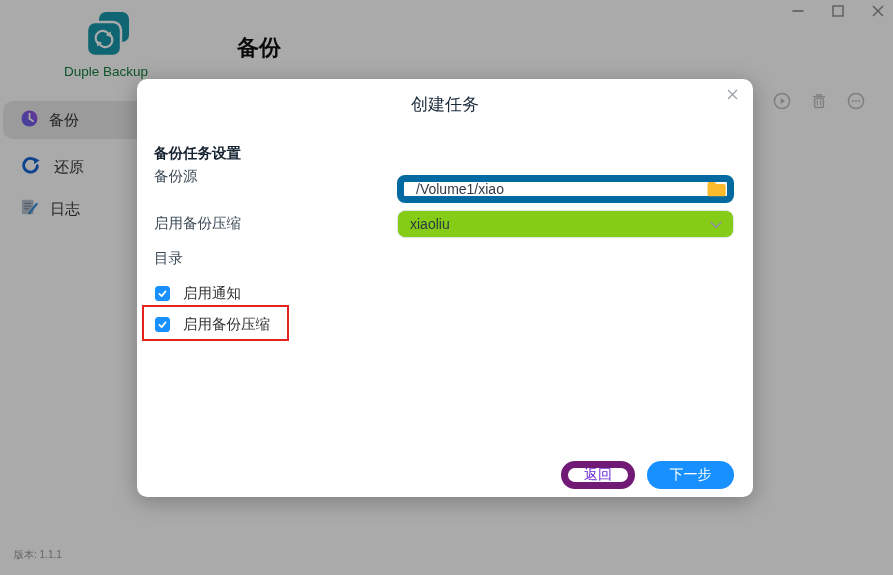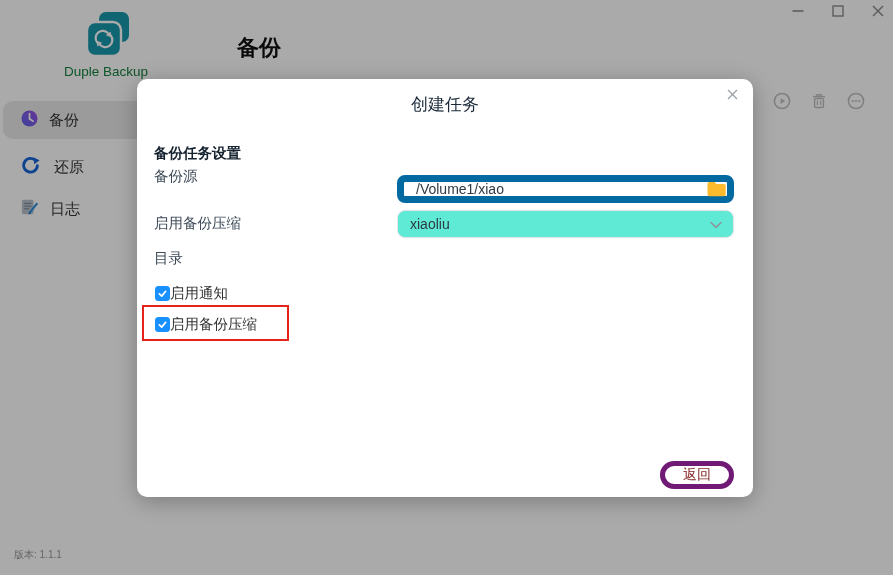--- a/index.html
+++ b/index.html
@@ -51,36 +51,36 @@
 
   .input-wrap { position:relative; width:100%; height:100%; }
   .text-input { width:100%; height:100%; border:7px solid #0369a1; border-radius:8px;
                 background:#fff; font-family:inherit; font-size:14px; color:#2f3a45;
                 padding:0 34px 0 12px; outline:none; }
   .fld-3 .text-input { padding-right:12px; }
   .folder-btn { position:absolute; right:7px; top:50%; transform:translateY(-50%);
                 width:21px; height:17px; cursor:pointer; }
 
   .select-box { width:100%; height:100%; border:1px solid #e2e4e8; border-radius:8px;
-                background:#5eead4; display:flex; align-items:center; justify-content:space-between;
+                background:#84cc16; display:flex; align-items:center; justify-content:space-between;
                 padding:0 11px 0 12px; font-size:14px; color:#2f3a45; cursor:pointer; }
 
-  .check-row { position:absolute; left:18px; display:flex; align-items:center; }
+  .check-row { position:absolute; left:18px; display:flex; align-items:center; gap:13px; }
   .chk-1 { top:205px; } .chk-2 { top:236px; }
   .checkbox { width:15px; height:15px; border-radius:3.5px; background:#1890ff;
               display:flex; align-items:center; justify-content:center; cursor:pointer; }
   .check-row .lbl { font-size:14.5px; color:#333; }
 
   .annotation-box { position:absolute; left:5px; top:226px; width:147px; height:36px;
                     border:2px solid #e5231b; pointer-events:none; }
 
   .modal-footer { position:absolute; right:19px; bottom:8px; display:flex; gap:12px; }
   .btn { height:28px; border-radius:14px; font-size:14px; font-family:inherit;
          display:flex; align-items:center; justify-content:center; cursor:pointer; }
-  .btn-back { width:74px; background:#fff; border:5px solid #701a75; color:#7f1d1d; }
+  .btn-back { width:74px; background:#fff; border:7px solid #701a75; color:#6d28d9; }
   .btn-next { width:87px; background:#1890ff; border:none; color:#fff; }
 </style>
 </head>
 <body>
 
 <div class="logo">
   <svg width="46" height="46" viewBox="0 0 46 46">
     <rect x="13" y="1" width="30" height="30" rx="7" fill="#1798ab"></rect>
     <rect x="1" y="11" width="34" height="34" rx="8" fill="#1798ab" stroke="#ffffff" stroke-width="2.4"></rect>
     <path d="M 11.2 31.5 A 7 7 0 0 1 22.4 22.6" fill="none" stroke="#ffffff" stroke-width="2.2" stroke-linecap="round"></path>
@@ -234,14 +234,15 @@
         <polyline points="3,7.5 6,10.3 11,4.2" fill="none" stroke="#ffffff" stroke-width="2.2" stroke-linecap="round" stroke-linejoin="round"></polyline>
       </svg>
     </span>
     <span class="lbl">启用备份压缩</span>
   </div>
 
   <div class="annotation-box"></div>
 
   <div class="modal-footer">
     <button class="btn btn-back">返回</button>
+    <button class="btn btn-next">下一步</button>
   </div>
 </div>
 
 </body></html>

